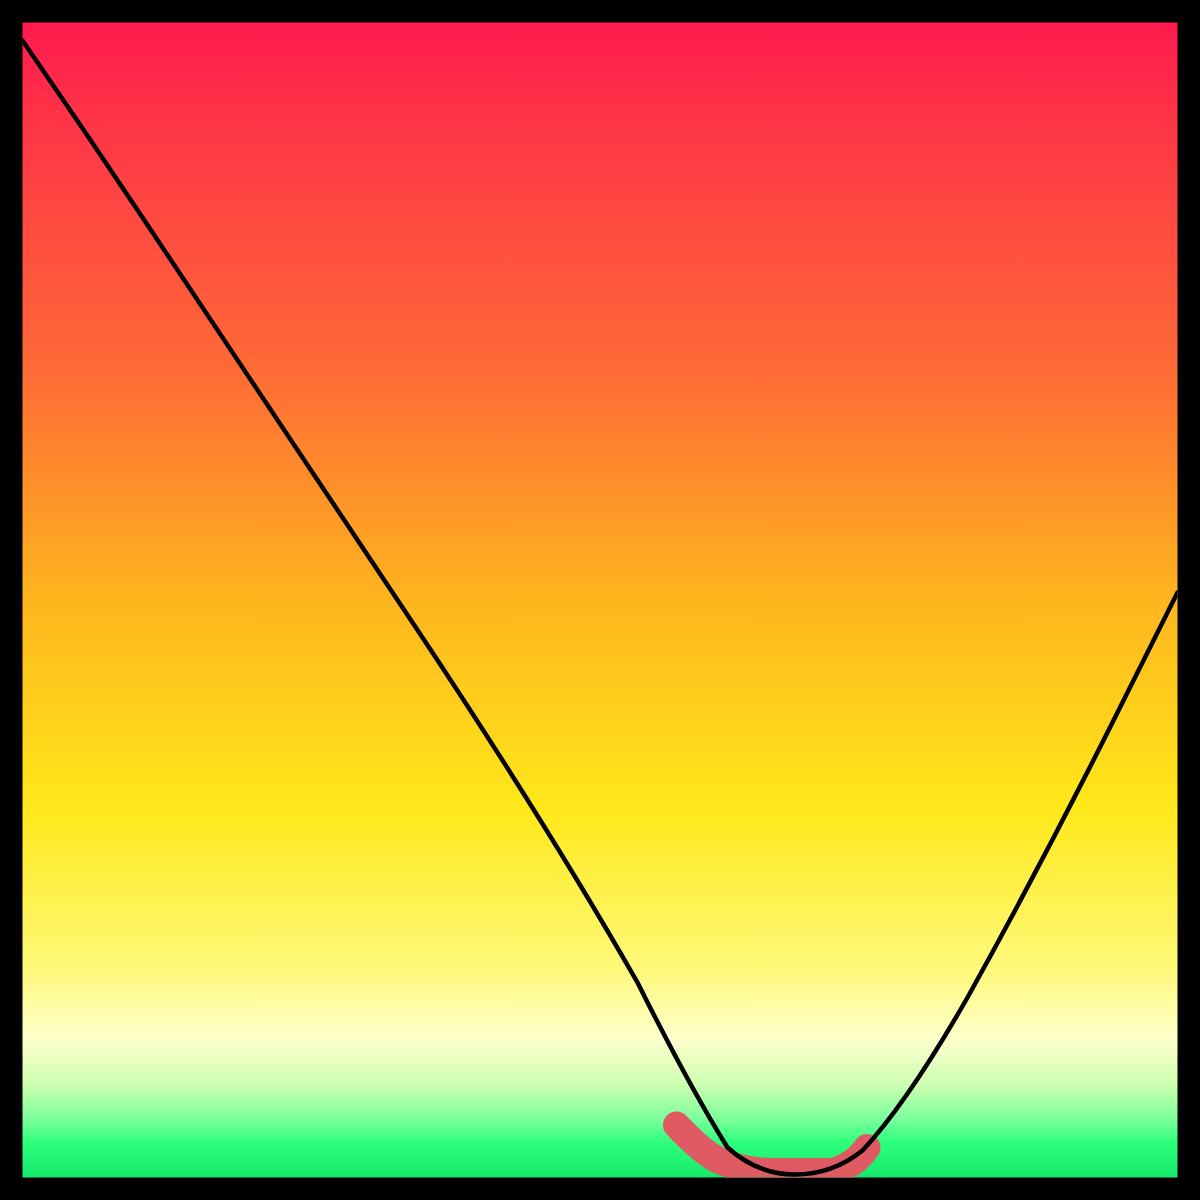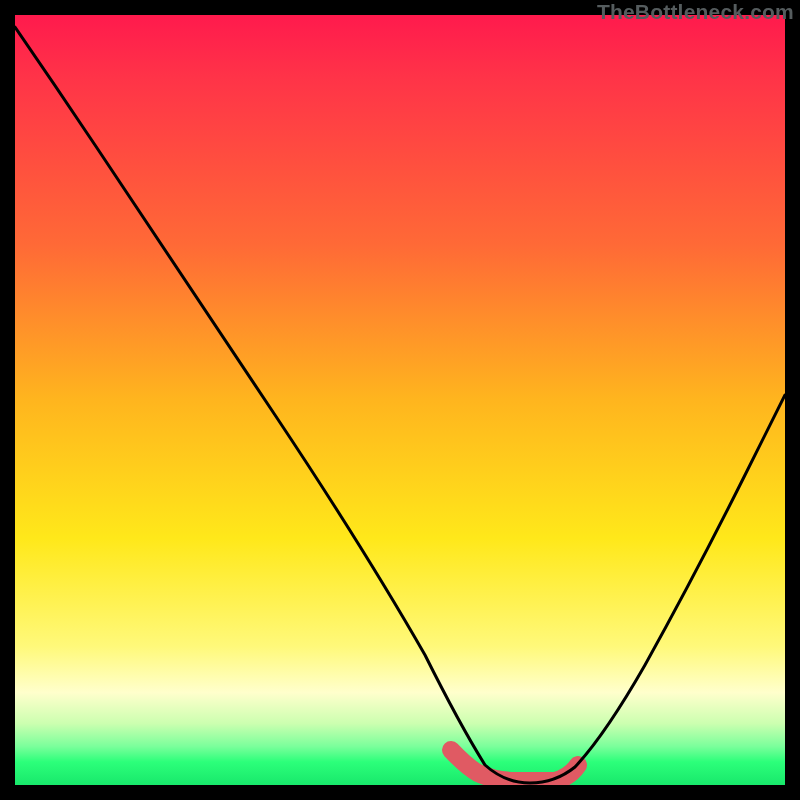--- a/index.html
+++ b/index.html
@@ -79,14 +79,13 @@
                Q 170 265 260 400
                Q 350 535 410 640
                Q 445 710 470 750
                Q 490 768 515 768
                Q 540 768 560 752
                Q 590 720 630 650
                Q 680 560 730 460
                Q 752 416 770 380"></path>
     </svg>
   </div>
-  <div class="watermark">TheBottleneck.com</div>
 </div>
 
 </body></html>

